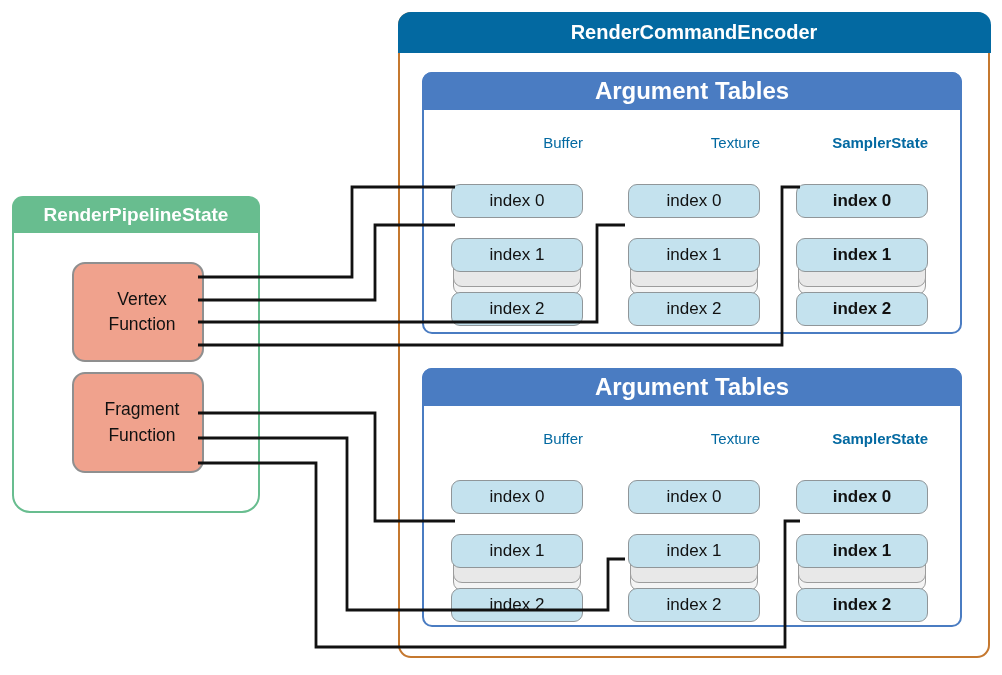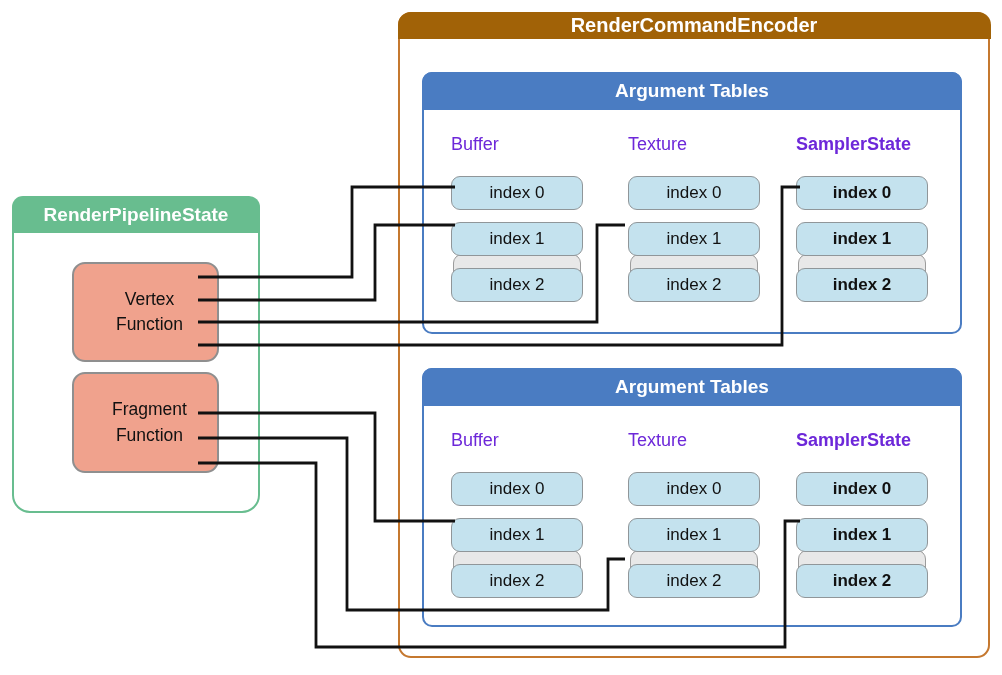--- a/index.html
+++ b/index.html
@@ -6,52 +6,52 @@
   *{box-sizing:border-box;font-family:"Liberation Sans", sans-serif;}
   .stage{position:relative;width:1002px;height:675px;background:#ffffff;overflow:hidden;}
 
   
   .rps-box{position:absolute;left:12px;top:196px;width:248px;height:317px;
            border:2px solid #68BD8F;border-radius:18px;background:#ffffff;}
   .rps-header{position:absolute;left:-2px;right:-2px;top:-2px;height:37px;
               background:#68BD8F;border-radius:11px 11px 0 0;
               display:flex;align-items:center;justify-content:center;
               color:#ffffff;font-size:19px;font-weight:bold;}
-  .func-box{position:absolute;left:58px;width:147px;height:100px;
+  .func-box{position:absolute;left:58px;width:132px;height:100px;
             background:#F0A28D;border:2px solid #8F8F8F;border-radius:13px;
             display:flex;align-items:center;justify-content:center;text-align:center;
             font-size:17.5px;color:#111;line-height:1.45;white-space:pre-line;padding-left:8px;}
   .func-vertex{top:64px;}
   .func-fragment{top:174px;height:101px;}
 
   
   .rce-box{position:absolute;left:398px;top:12px;width:592px;height:646px;
            border:2.5px solid #C5782F;border-radius:13px;background:#ffffff;}
-  .rce-header{position:absolute;left:-2.5px;right:-2.5px;top:-2.5px;height:27px;
-              background:#a16207;border-radius:13px 13px 0 0;
+  .rce-header{position:absolute;left:-2.5px;right:-2.5px;top:-2.5px;height:41px;
+              background:#0369a1;border-radius:13px 13px 0 0;
               display:flex;align-items:center;justify-content:center;
               color:#ffffff;font-size:20px;font-weight:bold;}
 
   
   .at-box{position:absolute;left:22px;width:540px;
           border:2px solid #4A7CC2;border-radius:10px;background:#ffffff;}
   .at-1{top:58px;height:262px;}
   .at-2{top:354px;height:259px;}
   .at-header{position:absolute;left:-2px;right:-2px;top:-2px;height:38px;
              background:#4A7CC2;border-radius:10px 10px 0 0;
              display:flex;align-items:center;justify-content:center;
-             color:#ffffff;font-size:19px;font-weight:bold;}
+             color:#ffffff;font-size:24px;font-weight:bold;}
 
   
   .col{position:absolute;top:60px;width:132px;}
   .col-buffer{left:27px;}
   .col-texture{left:204px;}
   .col-sampler{left:372px;font-weight:bold;}
-  .col-label{height:30px;text-align:left;font-size:18px;color:#6d28d9;}
-  .cell{position:relative;z-index:3;height:34px;margin-top:12px;
+  .col-label{height:30px;text-align:right;font-size:15px;color:#0369a1;}
+  .cell{position:relative;z-index:3;height:34px;margin-top:20px;
         background:#C4E2EE;border:1.8px solid #909699;border-radius:9px;
         display:flex;align-items:center;justify-content:center;
         font-size:17px;color:#111;}
   .cell:first-of-type{margin-top:6px;}
   .stack-layer{position:absolute;left:2px;right:2px;height:33px;border-radius:9px;
                border:1.6px solid #9C9C9C;}
   .stack-a{top:120px;z-index:2;background:#E8E8E8;}
   .stack-b{top:128px;z-index:1;background:#F4F4F4;}
 
   

